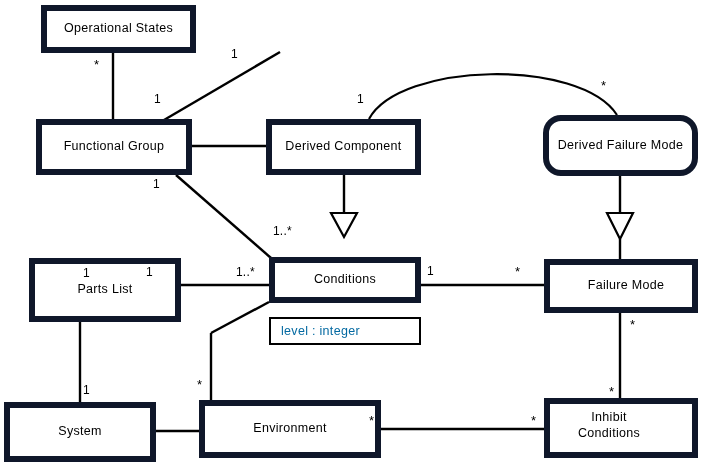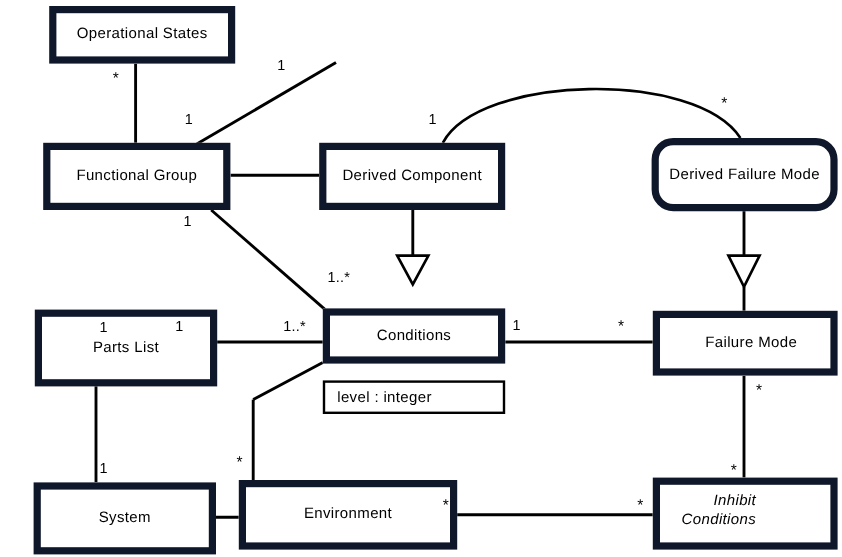--- a/index.html
+++ b/index.html
@@ -44,32 +44,31 @@
     position: absolute;
     box-sizing: border-box;
     border: 2px solid #000000;
     background: #ffffff;
     display: flex;
     align-items: center;
     z-index: 3;
   }
   .uml-attr-box .attr-text {
     font-size: 12.5px;
-    color: #000000;
+    color: #0369a1;
     letter-spacing: 0.3px;
     padding-left: 10px;
     white-space: nowrap;
   }
   .cls-left {
     justify-content: flex-start;
   }
   .cls-left .cls-name {
-    text-align: right;
-    padding-left: 18px;
-    font-style: italic;
+    text-align: center;
+    padding-left: 28px;
   }
   .mult {
     position: absolute;
     font-size: 12px;
     color: #000000;
     line-height: 1;
     white-space: nowrap;
     z-index: 4;
     letter-spacing: 0.2px;
   }
@@ -143,21 +142,21 @@
   </div>
 
   <div class="uml-attr-box" style="left:269px; top:317px; width:152px; height:28px;">
     <span class="attr-text">level : integer</span>
   </div>
 
   <div class="uml-class" style="left:544px; top:259px; width:154px; height:54px;padding-left:10px;">
     <span class="cls-name">Failure Mode</span>
   </div>
 
-  <div class="uml-class" style="left:4px; top:402px; width:152px; height:60px;margin-left:24px;">
+  <div class="uml-class" style="left:4px; top:402px; width:152px; height:60px;">
     <span class="cls-name">System</span>
   </div>
 
   <div class="uml-class" style="left:199px; top:400px; width:182px; height:58px;">
     <span class="cls-name">Environment</span>
   </div>
 
   <div class="uml-class cls-left" style="left:544px; top:398px; width:154px; height:60px; align-items:flex-start; padding-top:6px;">
     <span class="cls-name">Inhibit
 Conditions</span>

